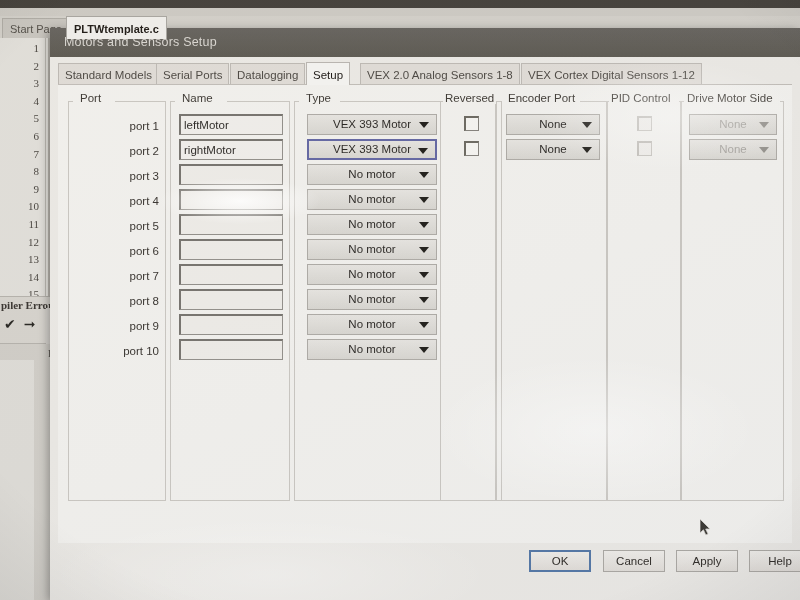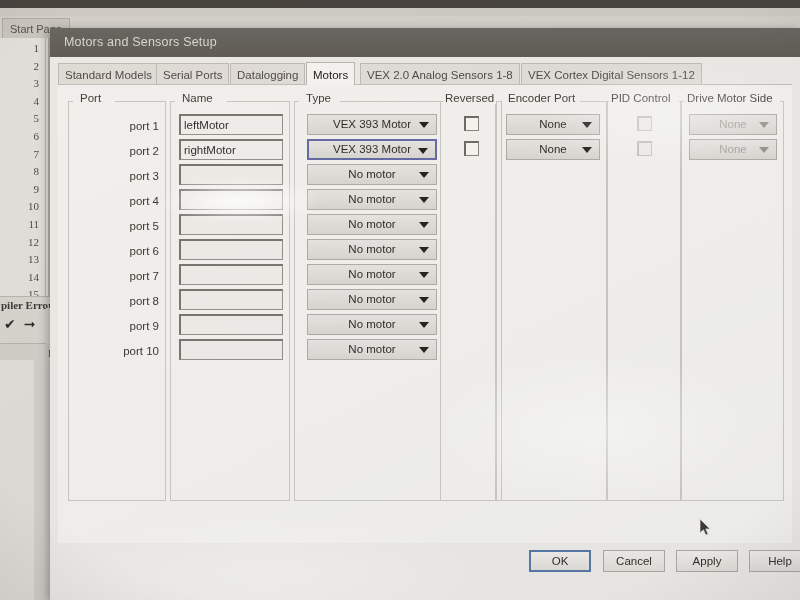--- a/index.html
+++ b/index.html
@@ -371,20 +371,21 @@
 <body>
 
 <div id="screen">
 
   <div id="ide">
 
     <div id="ide-toolbar-strip"></div>
 
     <div id="ide-tabbar">
       <div class="ide-tab" style="left:2px;">Start Page</div>
+      <div class="ide-tab active" style="left:66px;">PLTWtemplate.c</div>
     </div>
 
     <div id="editor-area"></div>
     <div id="editor-white"></div>
 
     <div id="gutter">
       <div class="lineno">1</div>
       <div class="lineno">2</div>
       <div class="lineno">3</div>
       <div class="lineno">4</div>
@@ -420,21 +421,21 @@
     <div id="dlg-titlebar">
       <div id="dlg-title">Motors and Sensors Setup</div>
     </div>
 
     <div id="dlg-body"></div>
 
     <div id="tabstrip">
       <div class="dtab" style="left:0px;">Standard Models</div>
       <div class="dtab" style="left:98px;">Serial Ports</div>
       <div class="dtab" style="left:172px;">Datalogging</div>
-      <div class="dtab active" style="left:248px;">Motors</div>
+      <div class="dtab active" style="left:248px;">Setup</div>
       <div class="dtab" style="left:302px;">VEX 2.0 Analog Sensors 1-8</div>
       <div class="dtab" style="left:463px;">VEX Cortex Digital Sensors 1-12</div>
     </div>
     <div id="tab-underline"></div>
 
     <div id="panel">
 
       <div class="group" style="left:10px; width:98px;">
         <div class="group-topline-l" style="width:4px;"></div>
         <div class="group-topline-r" style="width:50px;"></div>

